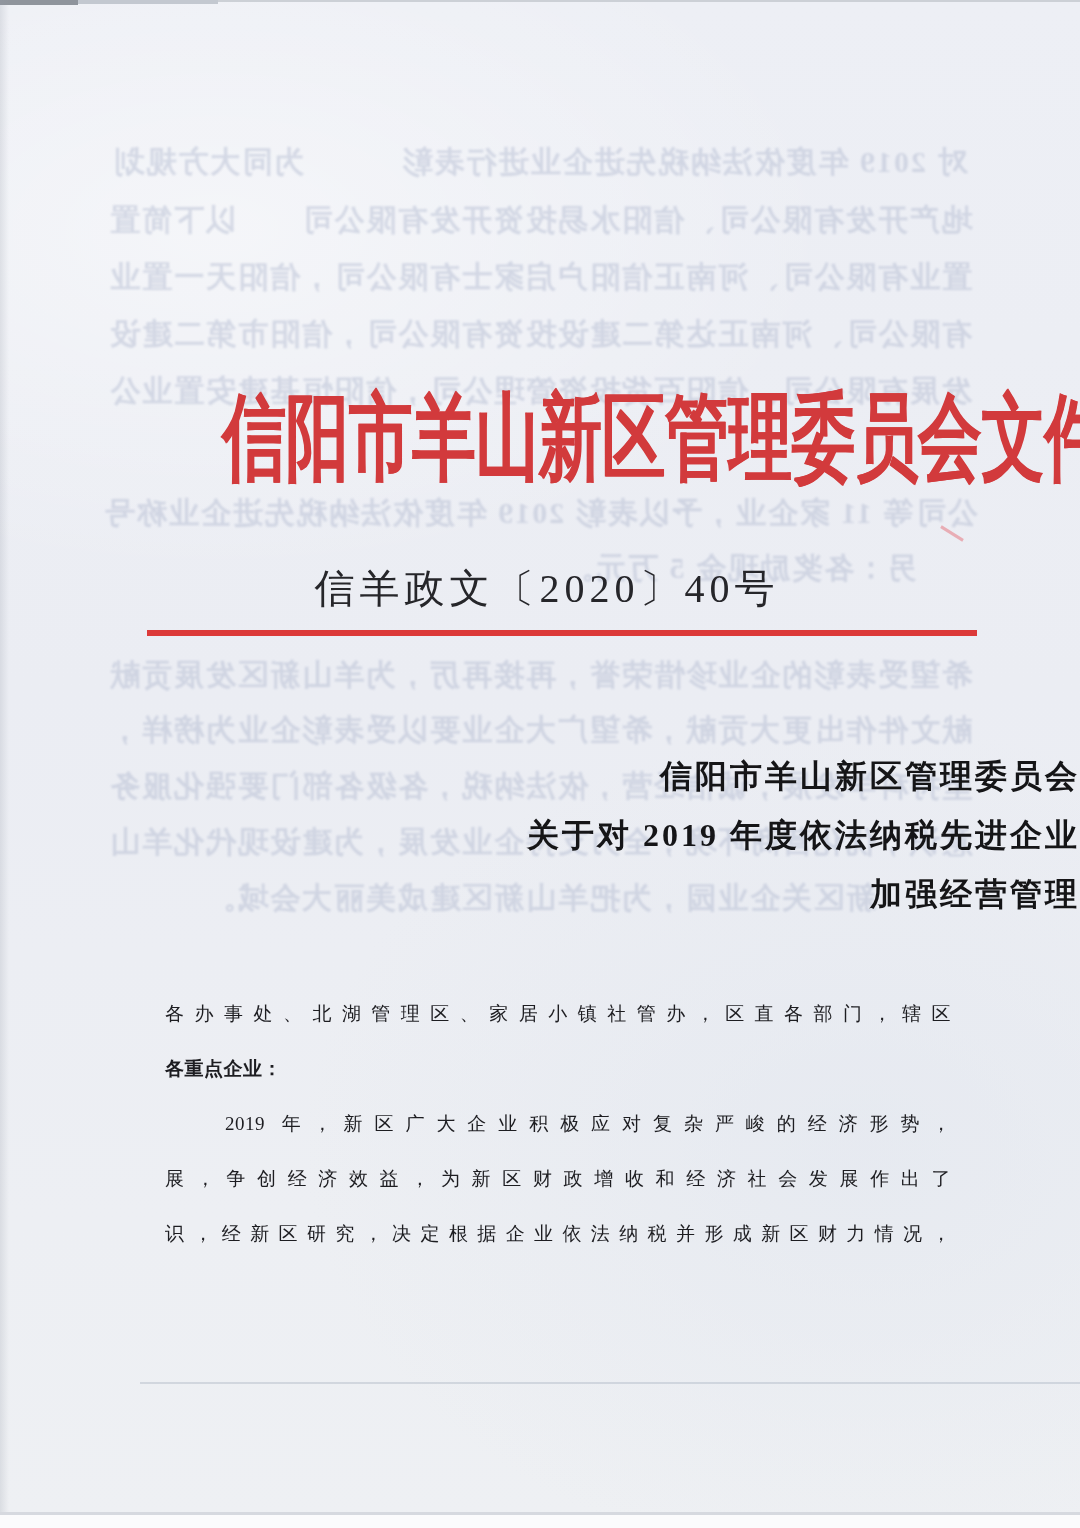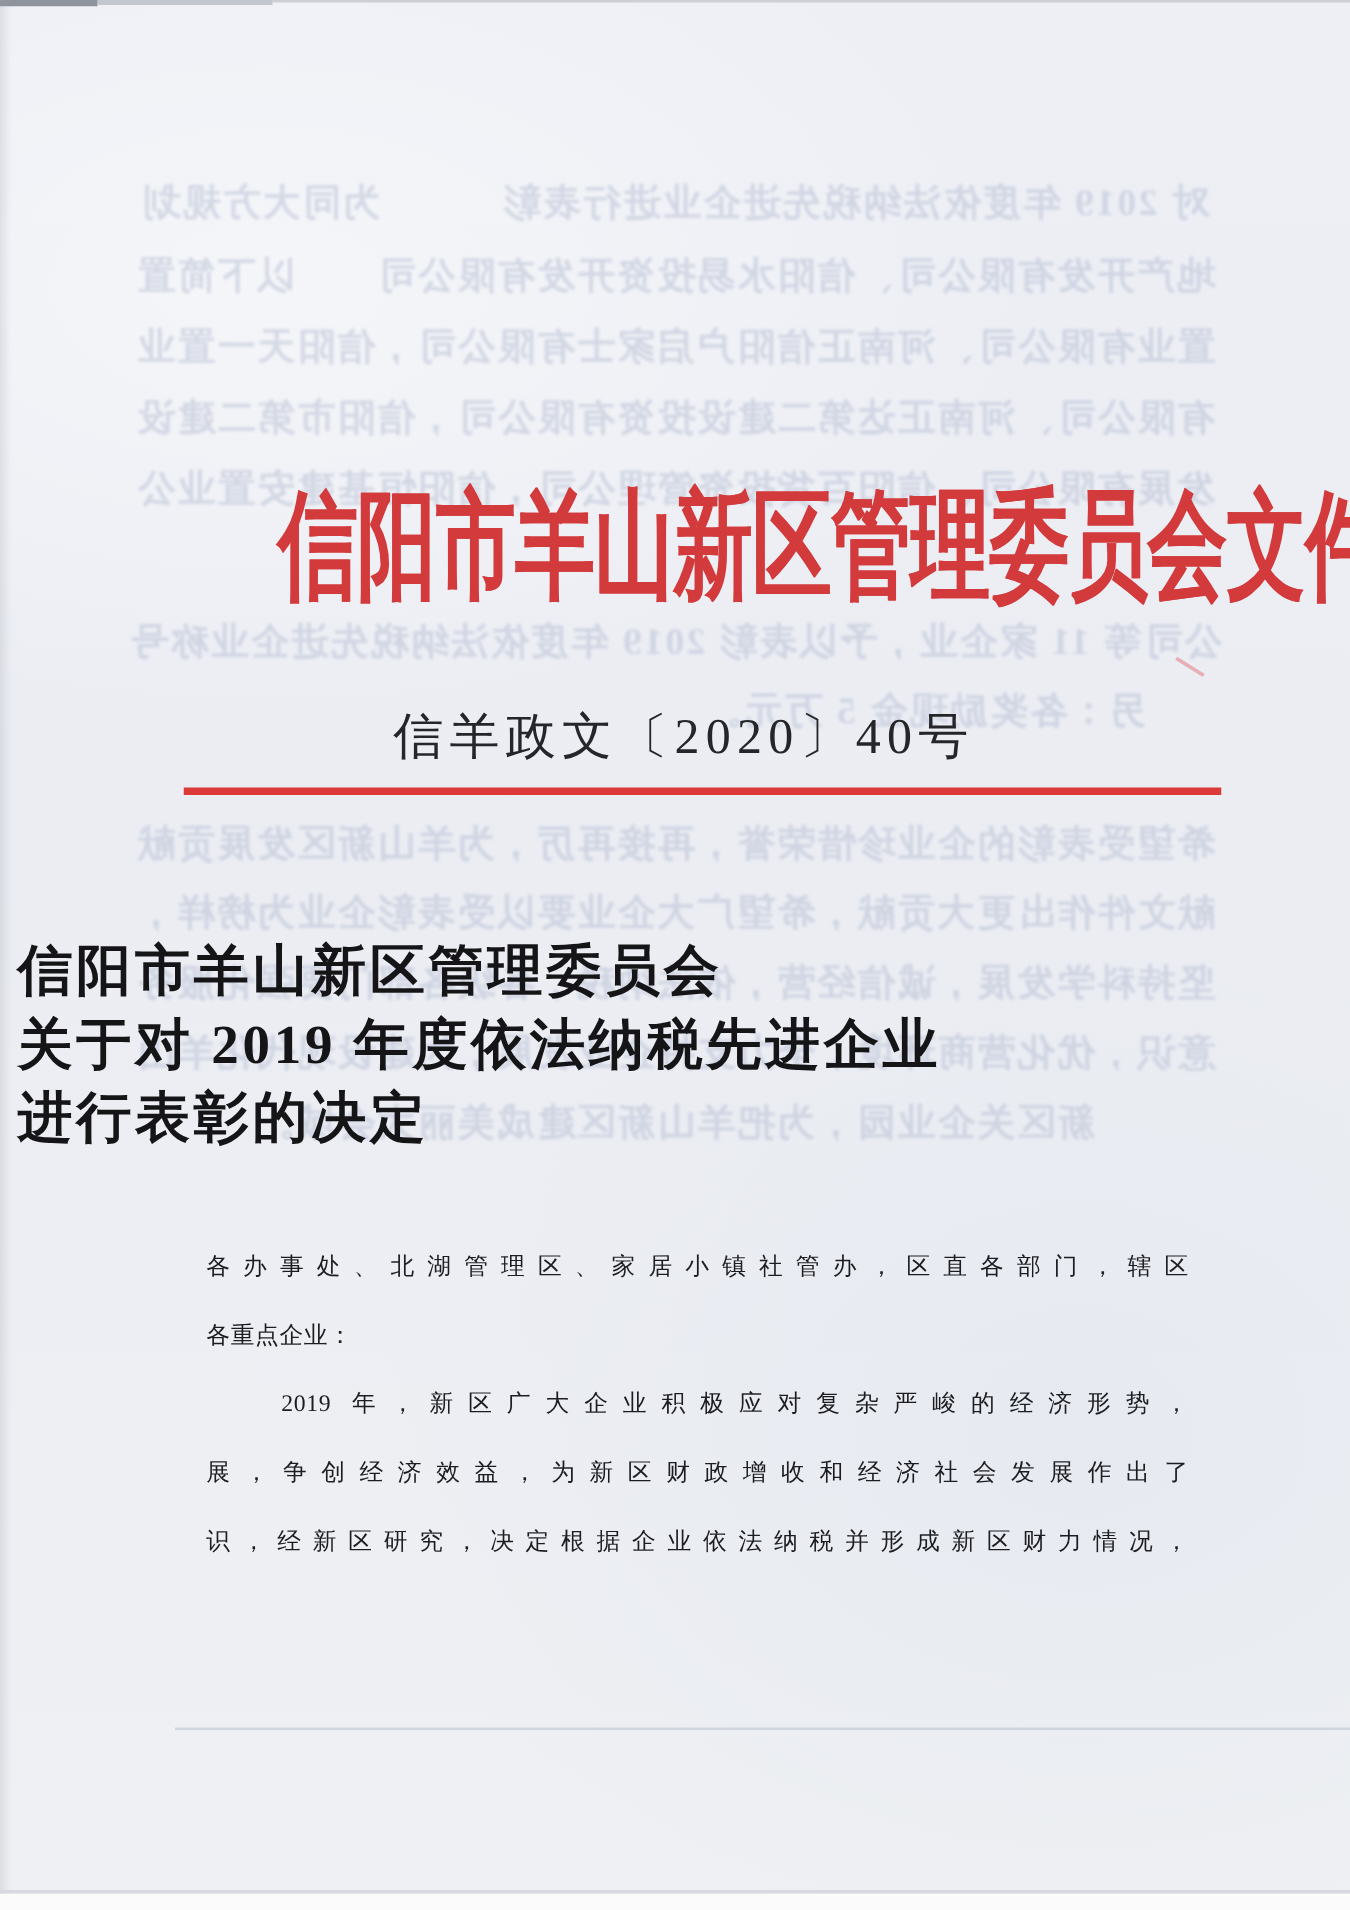--- a/index.html
+++ b/index.html
@@ -53,33 +53,33 @@
     position:absolute;top:561px;left:0;width:100%;
     text-align:center;
     font-size:40px;letter-spacing:5px;color:#26262a;
   }
   .red-rule{
     position:absolute;top:630px;left:133px;width:830px;height:6px;
     background:#dc3a39;
   }
   .doc-title{
     position:absolute;top:747px;left:0;width:100%;
-    text-align:left;color:#151517;
-    font-weight:bold;font-size:44px;line-height:59px;letter-spacing:3px;
+    text-align:right;color:#151517;
+    font-weight:bold;font-size:32px;line-height:59px;letter-spacing:3px;
   }
   .body-block{
     position:absolute;top:986px;left:151px;width:786px;
     color:#1d1d21;
     font-size:19px;line-height:55px;letter-spacing:0.5px;
   }
   .body-line{
     height:55px;white-space:nowrap;
     text-align:justify;text-align-last:justify;
   }
-  .body-line.short{text-align:left;text-align-last:left;}
+  .body-line.short{text-align:left;text-align-last:left;font-weight:bold;}
   .body-line.indent{text-indent:60px;}
   .pink-mark{position:absolute;top:532px;left:925px;width:26px;height:3px;
     background:rgba(230,120,130,0.55);transform:rotate(32deg);}
 </style>
 </head>
 <body>
 
 <div class="page">
 
   <div class="ghost-layer">
@@ -103,21 +103,21 @@
       <span class="stretch">信阳市羊山新区管理委员会文件</span>
     </div>
 
     <div class="doc-number">信羊政文〔2020〕40号</div>
 
     <div class="red-rule"></div>
 
     <div class="doc-title">
       <div>信阳市羊山新区管理委员会</div>
       <div>关于对 2019 年度依法纳税先进企业</div>
-      <div>进行表彰的决定</div>
+      <div>加强经营管理</div>
     </div>
 
     <div class="body-block">
       <div class="body-line">各办事处、北湖管理区、家居小镇社管办，区直各部门，辖区</div>
       <div class="body-line short">各重点企业：</div>
       <div class="body-line indent">2019 年，新区广大企业积极应对复杂严峻的经济形势，</div>
       <div class="body-line">展，争创经济效益，为新区财政增收和经济社会发展作出了</div>
       <div class="body-line">识，经新区研究，决定根据企业依法纳税并形成新区财力情况，</div>
     </div>
 

